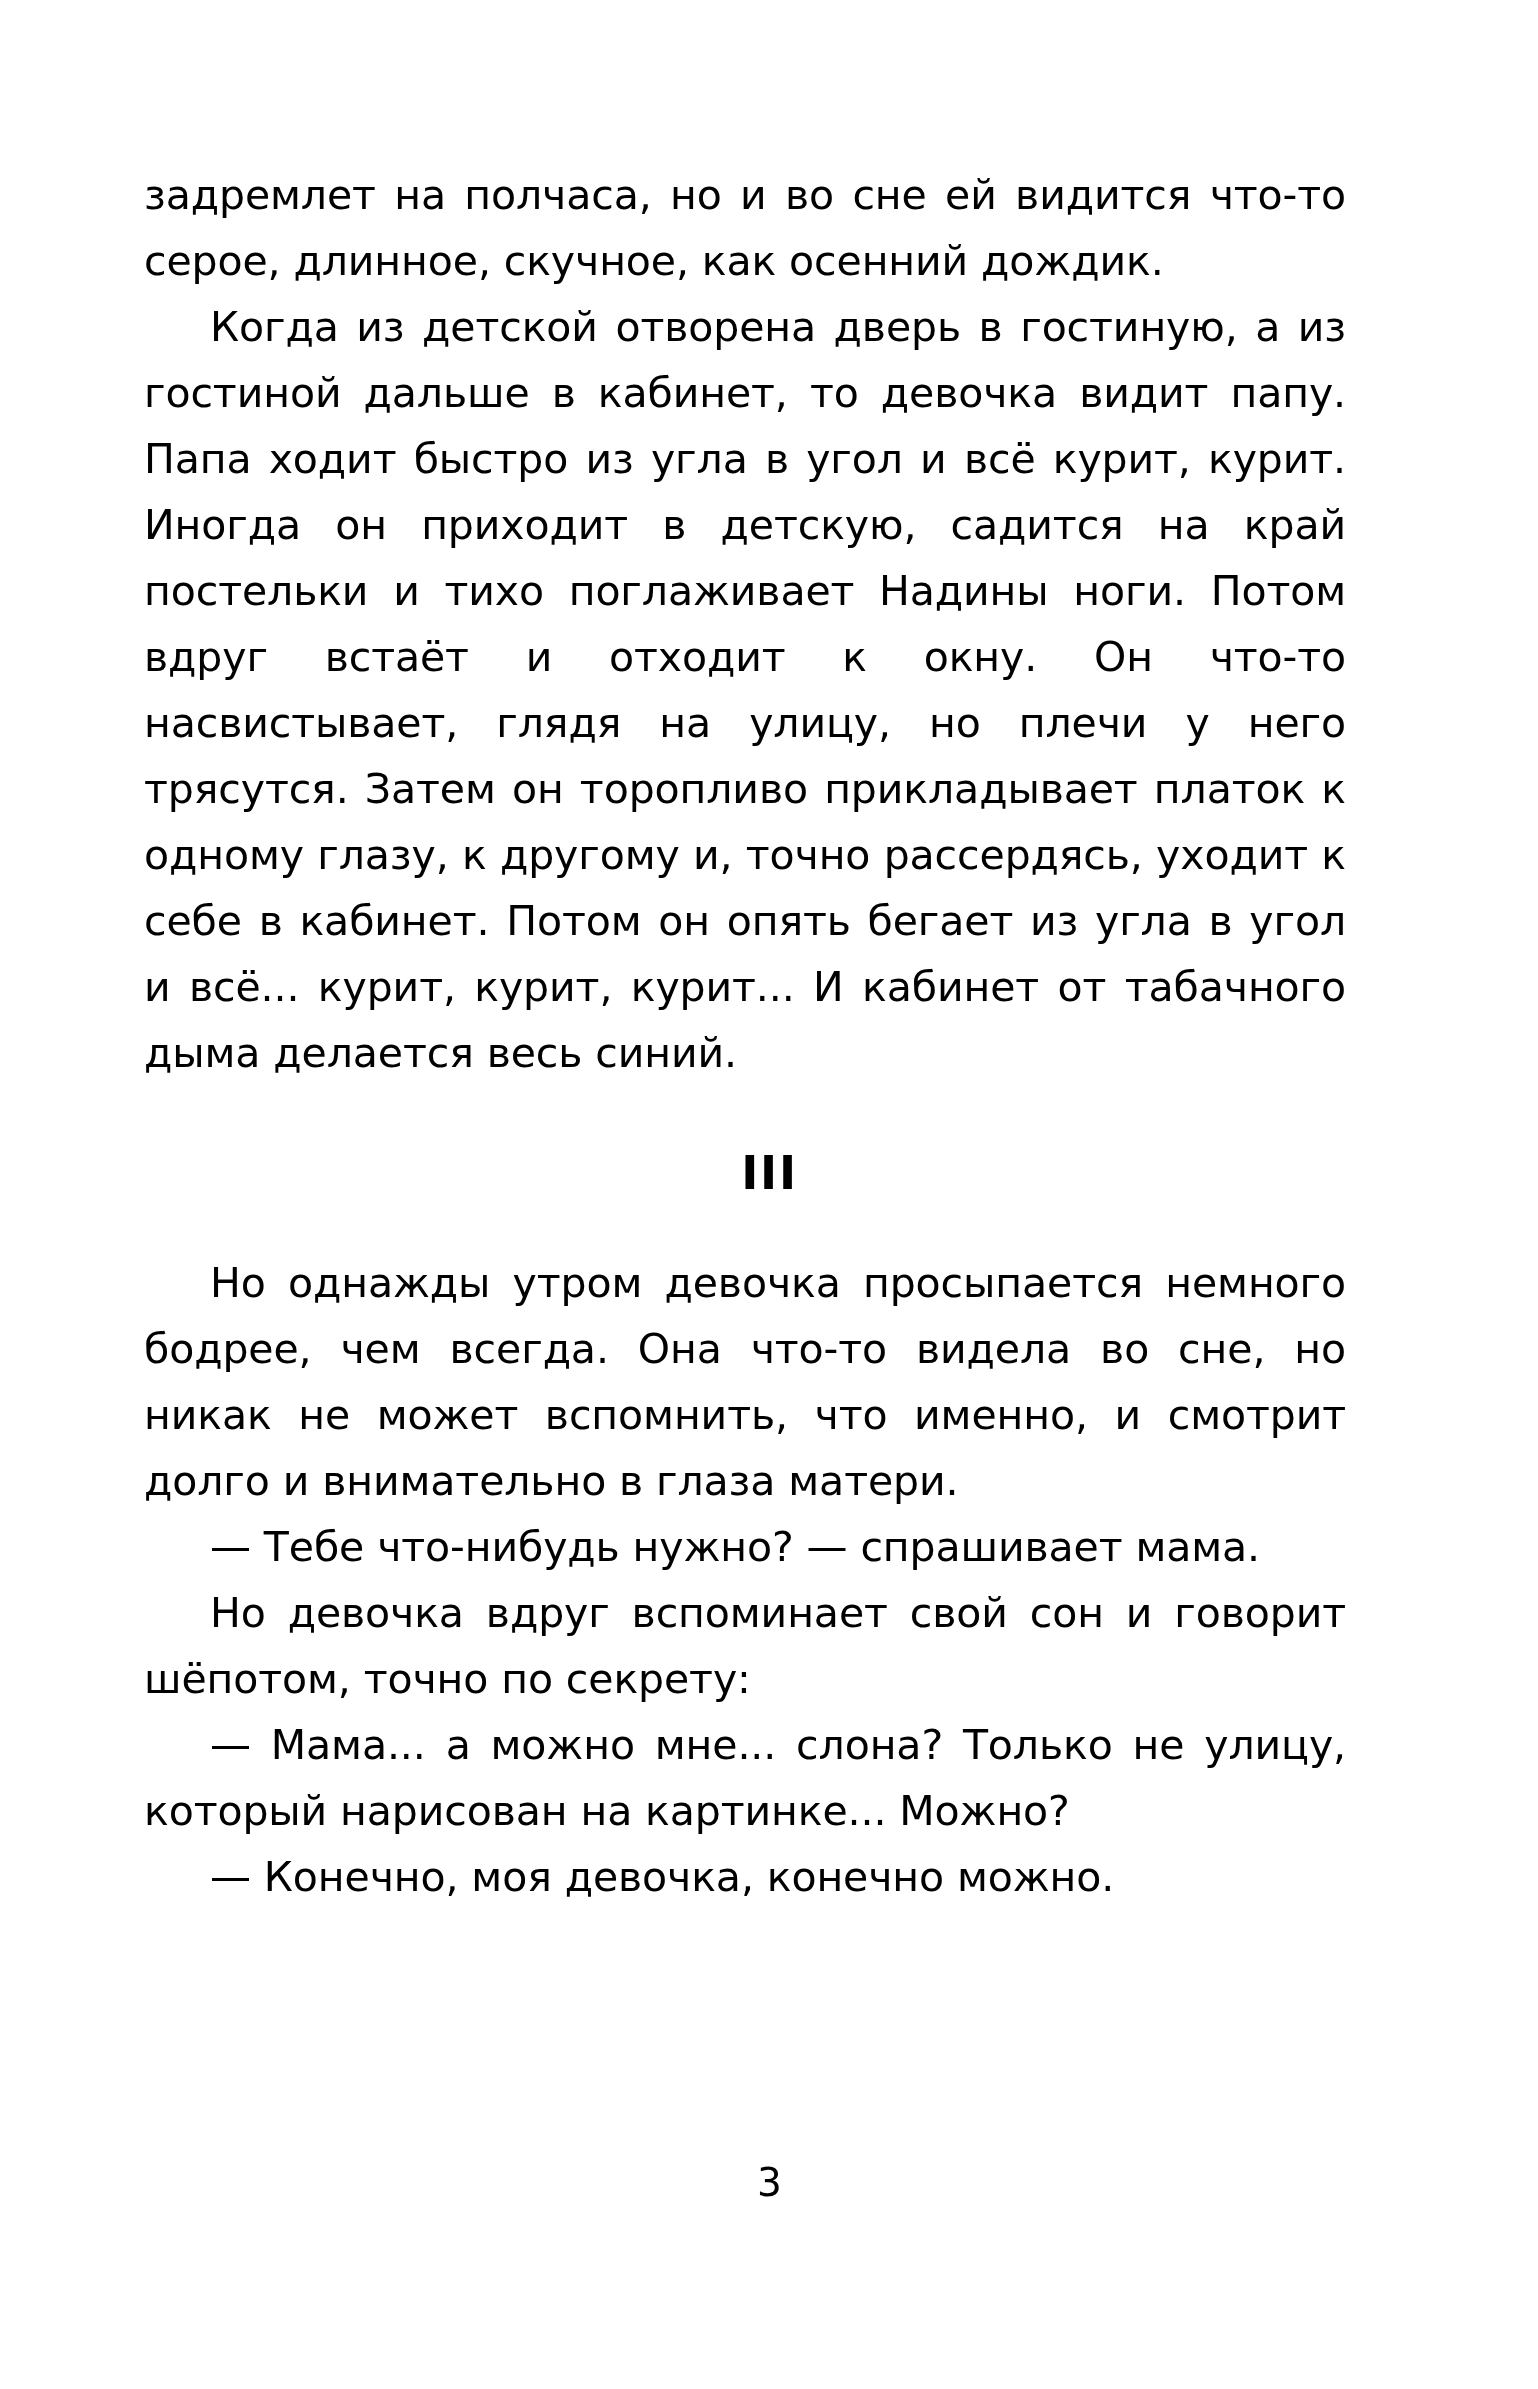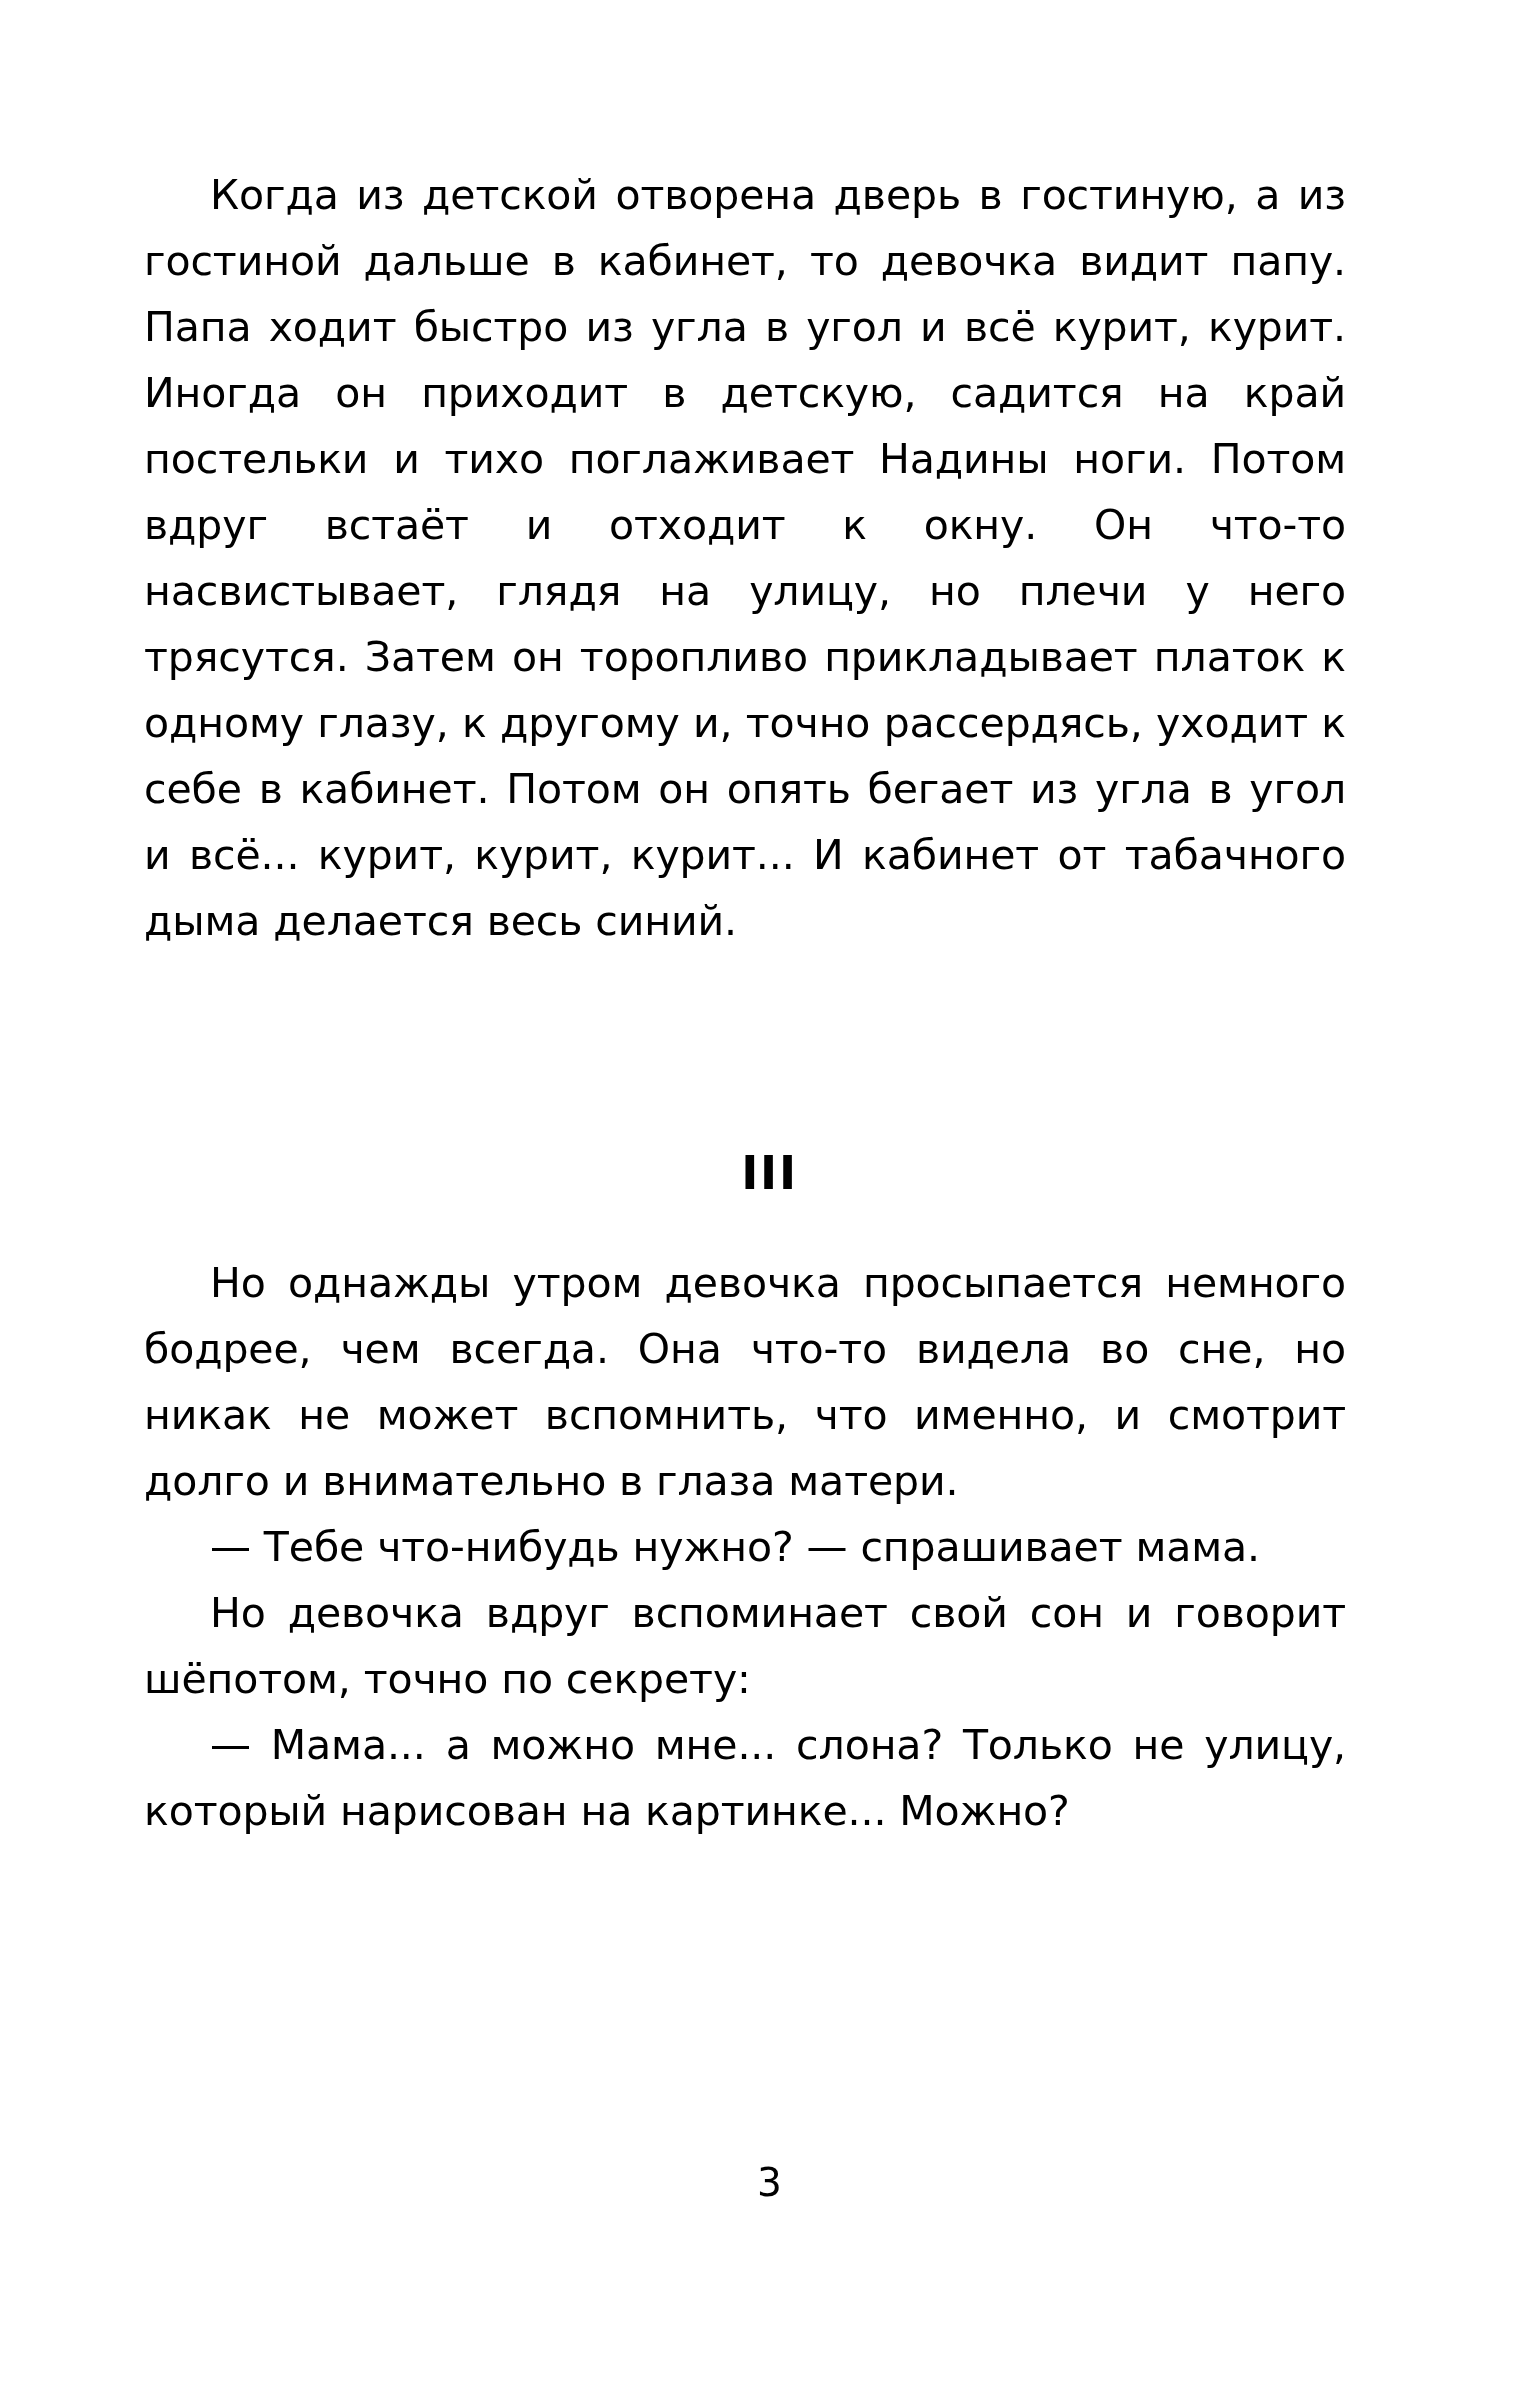--- a/index.html
+++ b/index.html
@@ -70,28 +70,30 @@
   }
   
   p.para { text-align-last: left; }
 </style>
 </head>
 <body>
 
 <div class="page">
 
   <div class="text-block">
+    <p class="para">задремлет на полчаса, но и во сне ей видится что-то серое, длинное, скучное, как осенний дождик.</p>
     <p class="para indent">Когда из детской отворена дверь в гостиную, а из гостиной дальше в кабинет, то девочка видит папу. Папа ходит быстро из угла в угол и всё курит, курит. Иногда он приходит в детскую, садится на край постельки и тихо поглаживает Надины ноги. Потом вдруг встаёт и отходит к окну. Он что-то насвистывает, глядя на улицу, но плечи у него трясутся. Затем он торопливо прикладывает платок к одному глазу, к другому и, точно рассердясь, уходит к себе в кабинет. Потом он опять бегает из угла в угол и всё... курит, курит, курит... И кабинет от табачного дыма делается весь синий.</p>
   </div>
 
   <div class="section-heading">III</div>
 
   <div class="block-two">
     <p class="para indent">Но однажды утром девочка просыпается немного бодрее, чем всегда. Она что-то видела во сне, но никак не может вспомнить, что именно, и смотрит долго и внимательно в глаза матери.</p>
     <p class="para indent">— Тебе что-нибудь нужно? — спрашивает мама.</p>
     <p class="para indent">Но девочка вдруг вспоминает свой сон и говорит шёпотом, точно по секрету:</p>
     <p class="para indent">— Мама... а можно мне... слона? Только не улицу, который нарисован на картинке... Можно?</p>
+    <p class="para indent">— Конечно, моя девочка, конечно можно.</p>
   </div>
 
   <div class="page-number">3</div>
 
 </div>
 
 
 </body></html>

